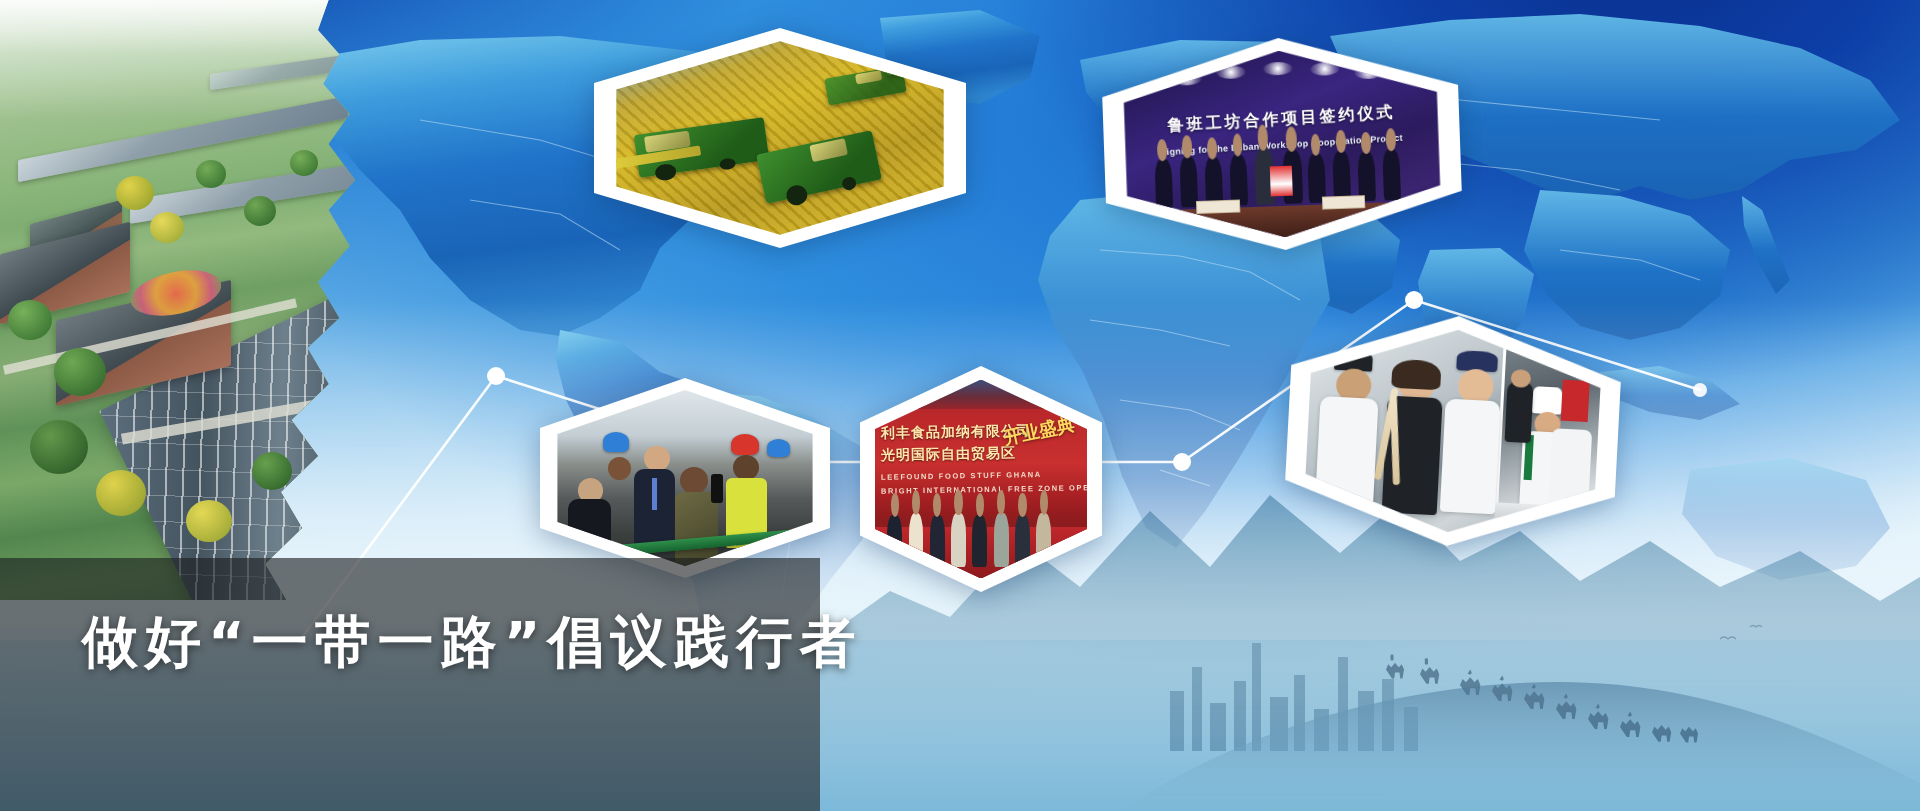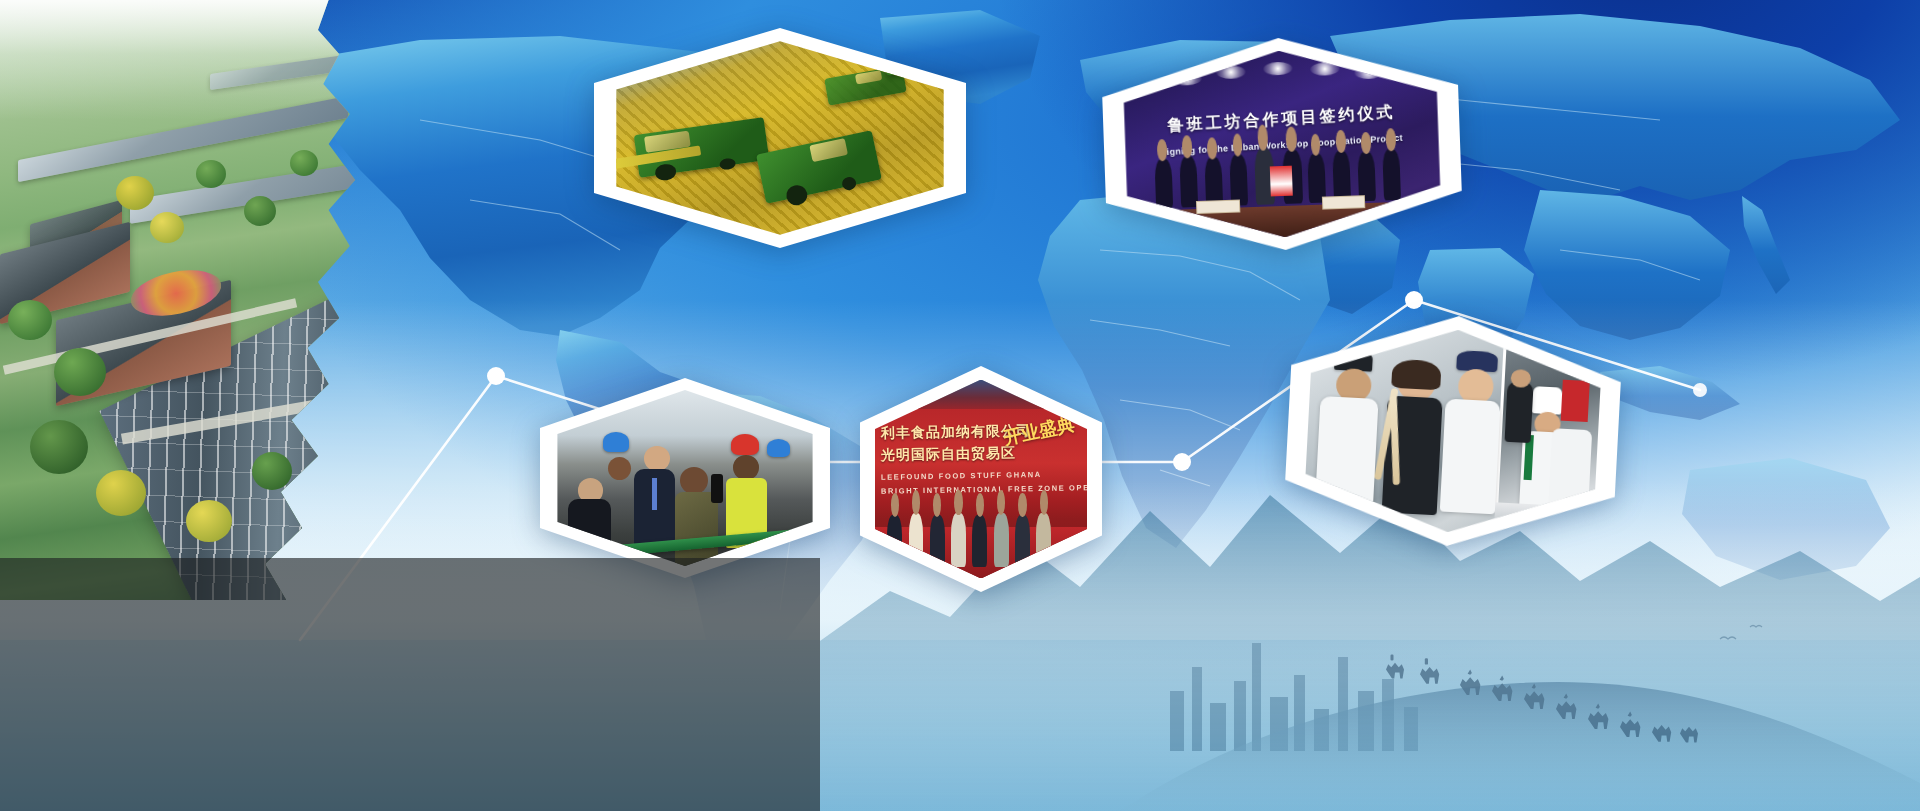--- a/index.html
+++ b/index.html
@@ -512,14 +512,15 @@
           <div class="head" style="left:69%; top:18%; width:7%;  height:9%; background:#c9a07a;"></div>
           <div style="position:absolute;right:2%;top:46%;width:14%;height:46%;background:#f2f4f5;border-radius:8px 8px 3px 3px;"></div>
           <div style="position:absolute;right:4%;top:22%;width:9%;height:20%;background:#c6282c;"></div>
           <div style="position:absolute;left:66%;bottom:2%;width:34%;height:14%;background:linear-gradient(180deg,#e8eaec,#b9c0c4);"></div>
         </div>
       </div>
     </div>
   </div>
 
   <div class="title-overlay"></div>
+  <div class="title-text">做好“一带一路”倡议践行者</div>
 
 </div>
 
 </body></html>

